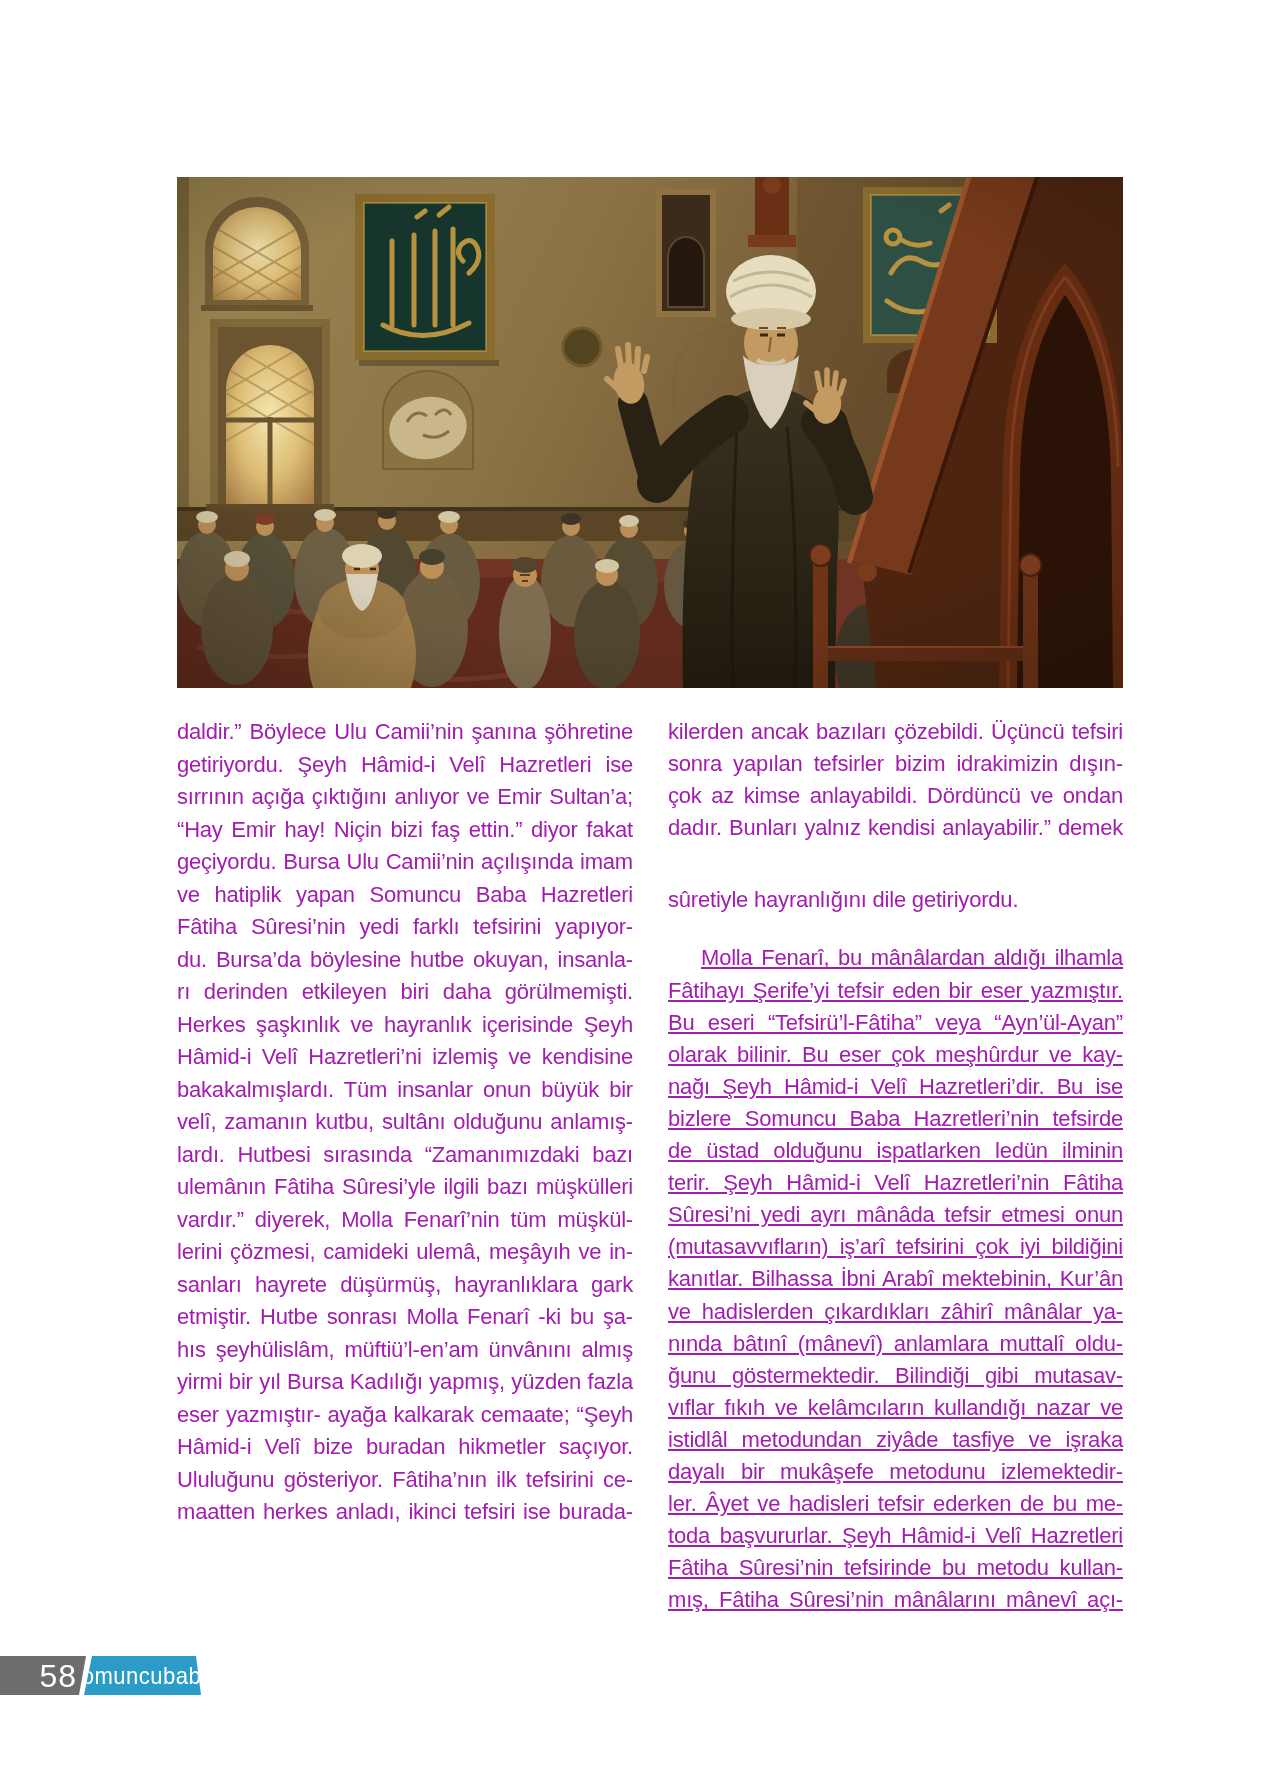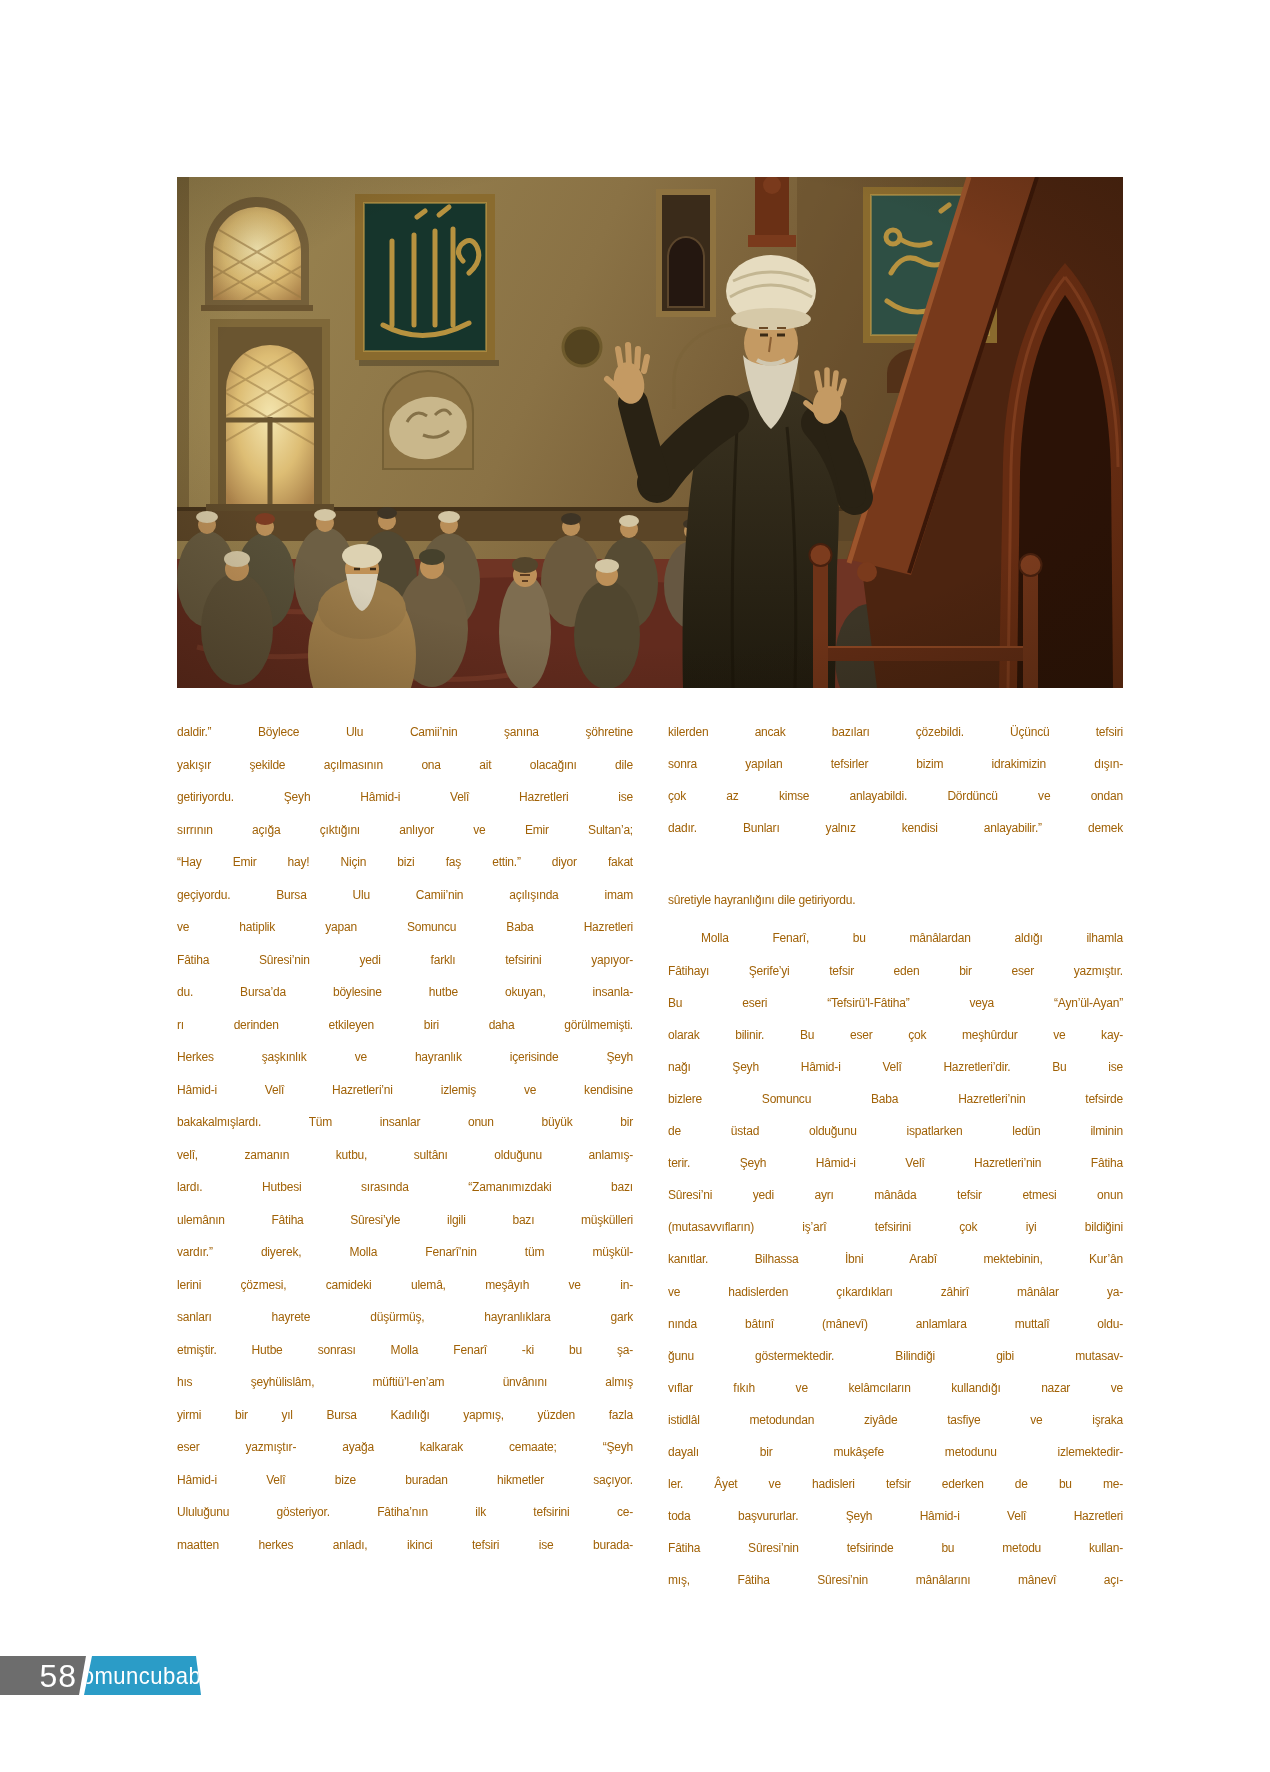--- a/index.html
+++ b/index.html
@@ -5,25 +5,25 @@
 <style>
   html,body{margin:0;padding:0;background:#ffffff;}
   body{width:1270px;height:1772px;font-family:"Liberation Sans","DejaVu Sans",sans-serif;}
   .page{position:relative;width:1270px;height:1772px;background:#ffffff;overflow:hidden;}
 
   
   .painting{position:absolute;left:177px;top:177px;width:946px;height:511px;}
   .painting svg{display:block;width:100%;height:100%;}
 
   
-  .column{position:absolute;top:716px;width:456px;font-size:12px;
-          line-height:32.5px;color:#a16207;letter-spacing:-0.2px;}
+  .column{position:absolute;top:716px;width:456px;font-size:22px;
+          line-height:32.5px;color:#a21caf;letter-spacing:-0.2px;}
   .col-left{left:177px;}
   .col-right{left:668px;width:455px;line-height:32.1px;}
-  .para + .para{margin-top:6px;}
+  .para + .para{margin-top:26px;text-decoration:underline;}
   .tline{text-align:justify;text-align-last:justify;-moz-text-align-last:justify;}
   .tline.flush{text-align-last:left;margin-top:40px;-moz-text-align-last:left;}
   .tline.ind{text-indent:33px;}
 
   
   .footer-bar{position:absolute;left:0;top:1656px;width:86px;height:39px;
       clip-path:polygon(0 0,100% 0,calc(100% - 7px) 100%,0 100%);
       display:flex;align-items:center;justify-content:flex-end;
       padding-right:9px;box-sizing:border-box;}
   .footer-bar span{color:#ffffff;font-size:32px;line-height:1;font-weight:400;letter-spacing:1px;}
@@ -267,21 +267,20 @@
         <circle cx="853.5" cy="388" r="11" fill="#7c3c1e" stroke="#47200e" stroke-width="2"></circle>
       </g>
 
       <rect width="946" height="511" fill="url(#gVig)"></rect>
     </svg>
   </div>
 
   <div class="column col-left">
       <div class="para">
         <div class="tline">daldir.” Böylece Ulu Camii’nin şanına şöhretine</div>
-        <div class="tline">yakışır şekilde açılmasının ona ait olacağını dile</div>
         <div class="tline">getiriyordu. Şeyh Hâmid-i Velî Hazretleri ise</div>
         <div class="tline">sırrının açığa çıktığını anlıyor ve Emir Sultan’a;</div>
         <div class="tline">“Hay Emir hay! Niçin bizi faş ettin.” diyor fakat</div>
         <div class="tline">geçiyordu. Bursa Ulu Camii’nin açılışında imam</div>
         <div class="tline">ve hatiplik yapan Somuncu Baba Hazretleri</div>
         <div class="tline">Fâtiha Sûresi’nin yedi farklı tefsirini yapıyor-</div>
         <div class="tline">du. Bursa’da böylesine hutbe okuyan, insanla-</div>
         <div class="tline">rı derinden etkileyen biri daha görülmemişti.</div>
         <div class="tline">Herkes şaşkınlık ve hayranlık içerisinde Şeyh</div>
         <div class="tline">Hâmid-i Velî Hazretleri’ni izlemiş ve kendisine</div>

